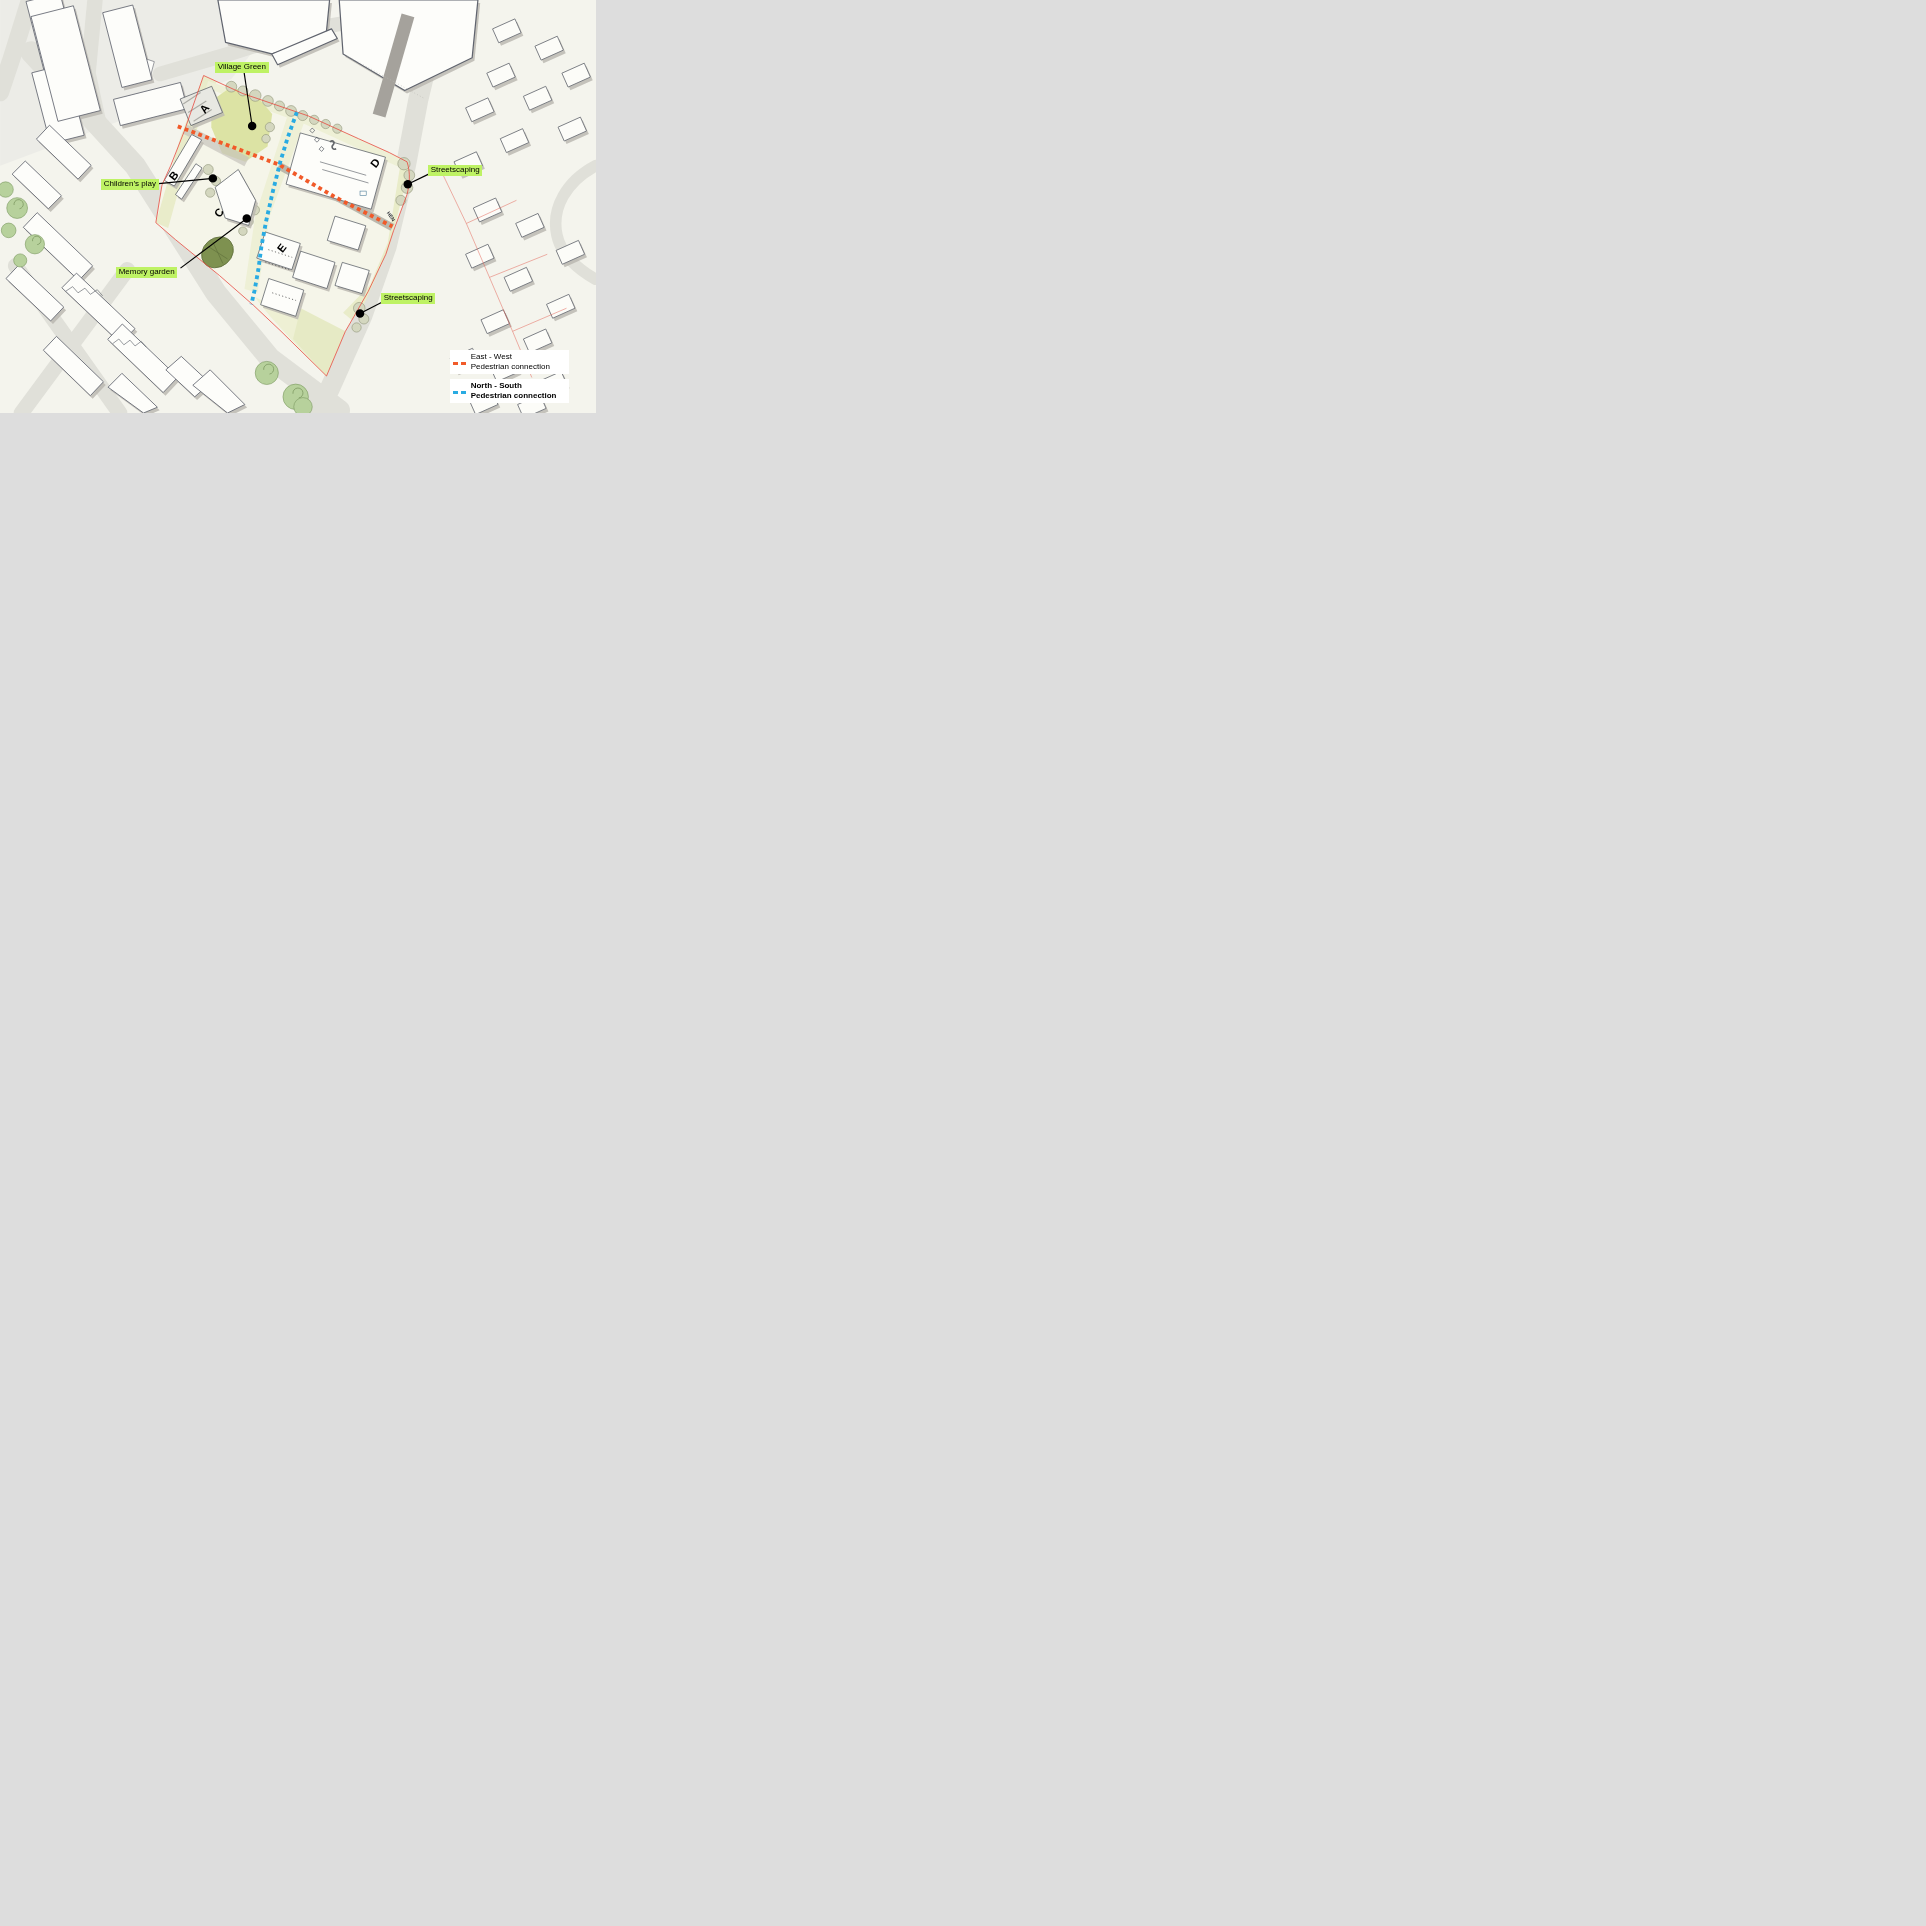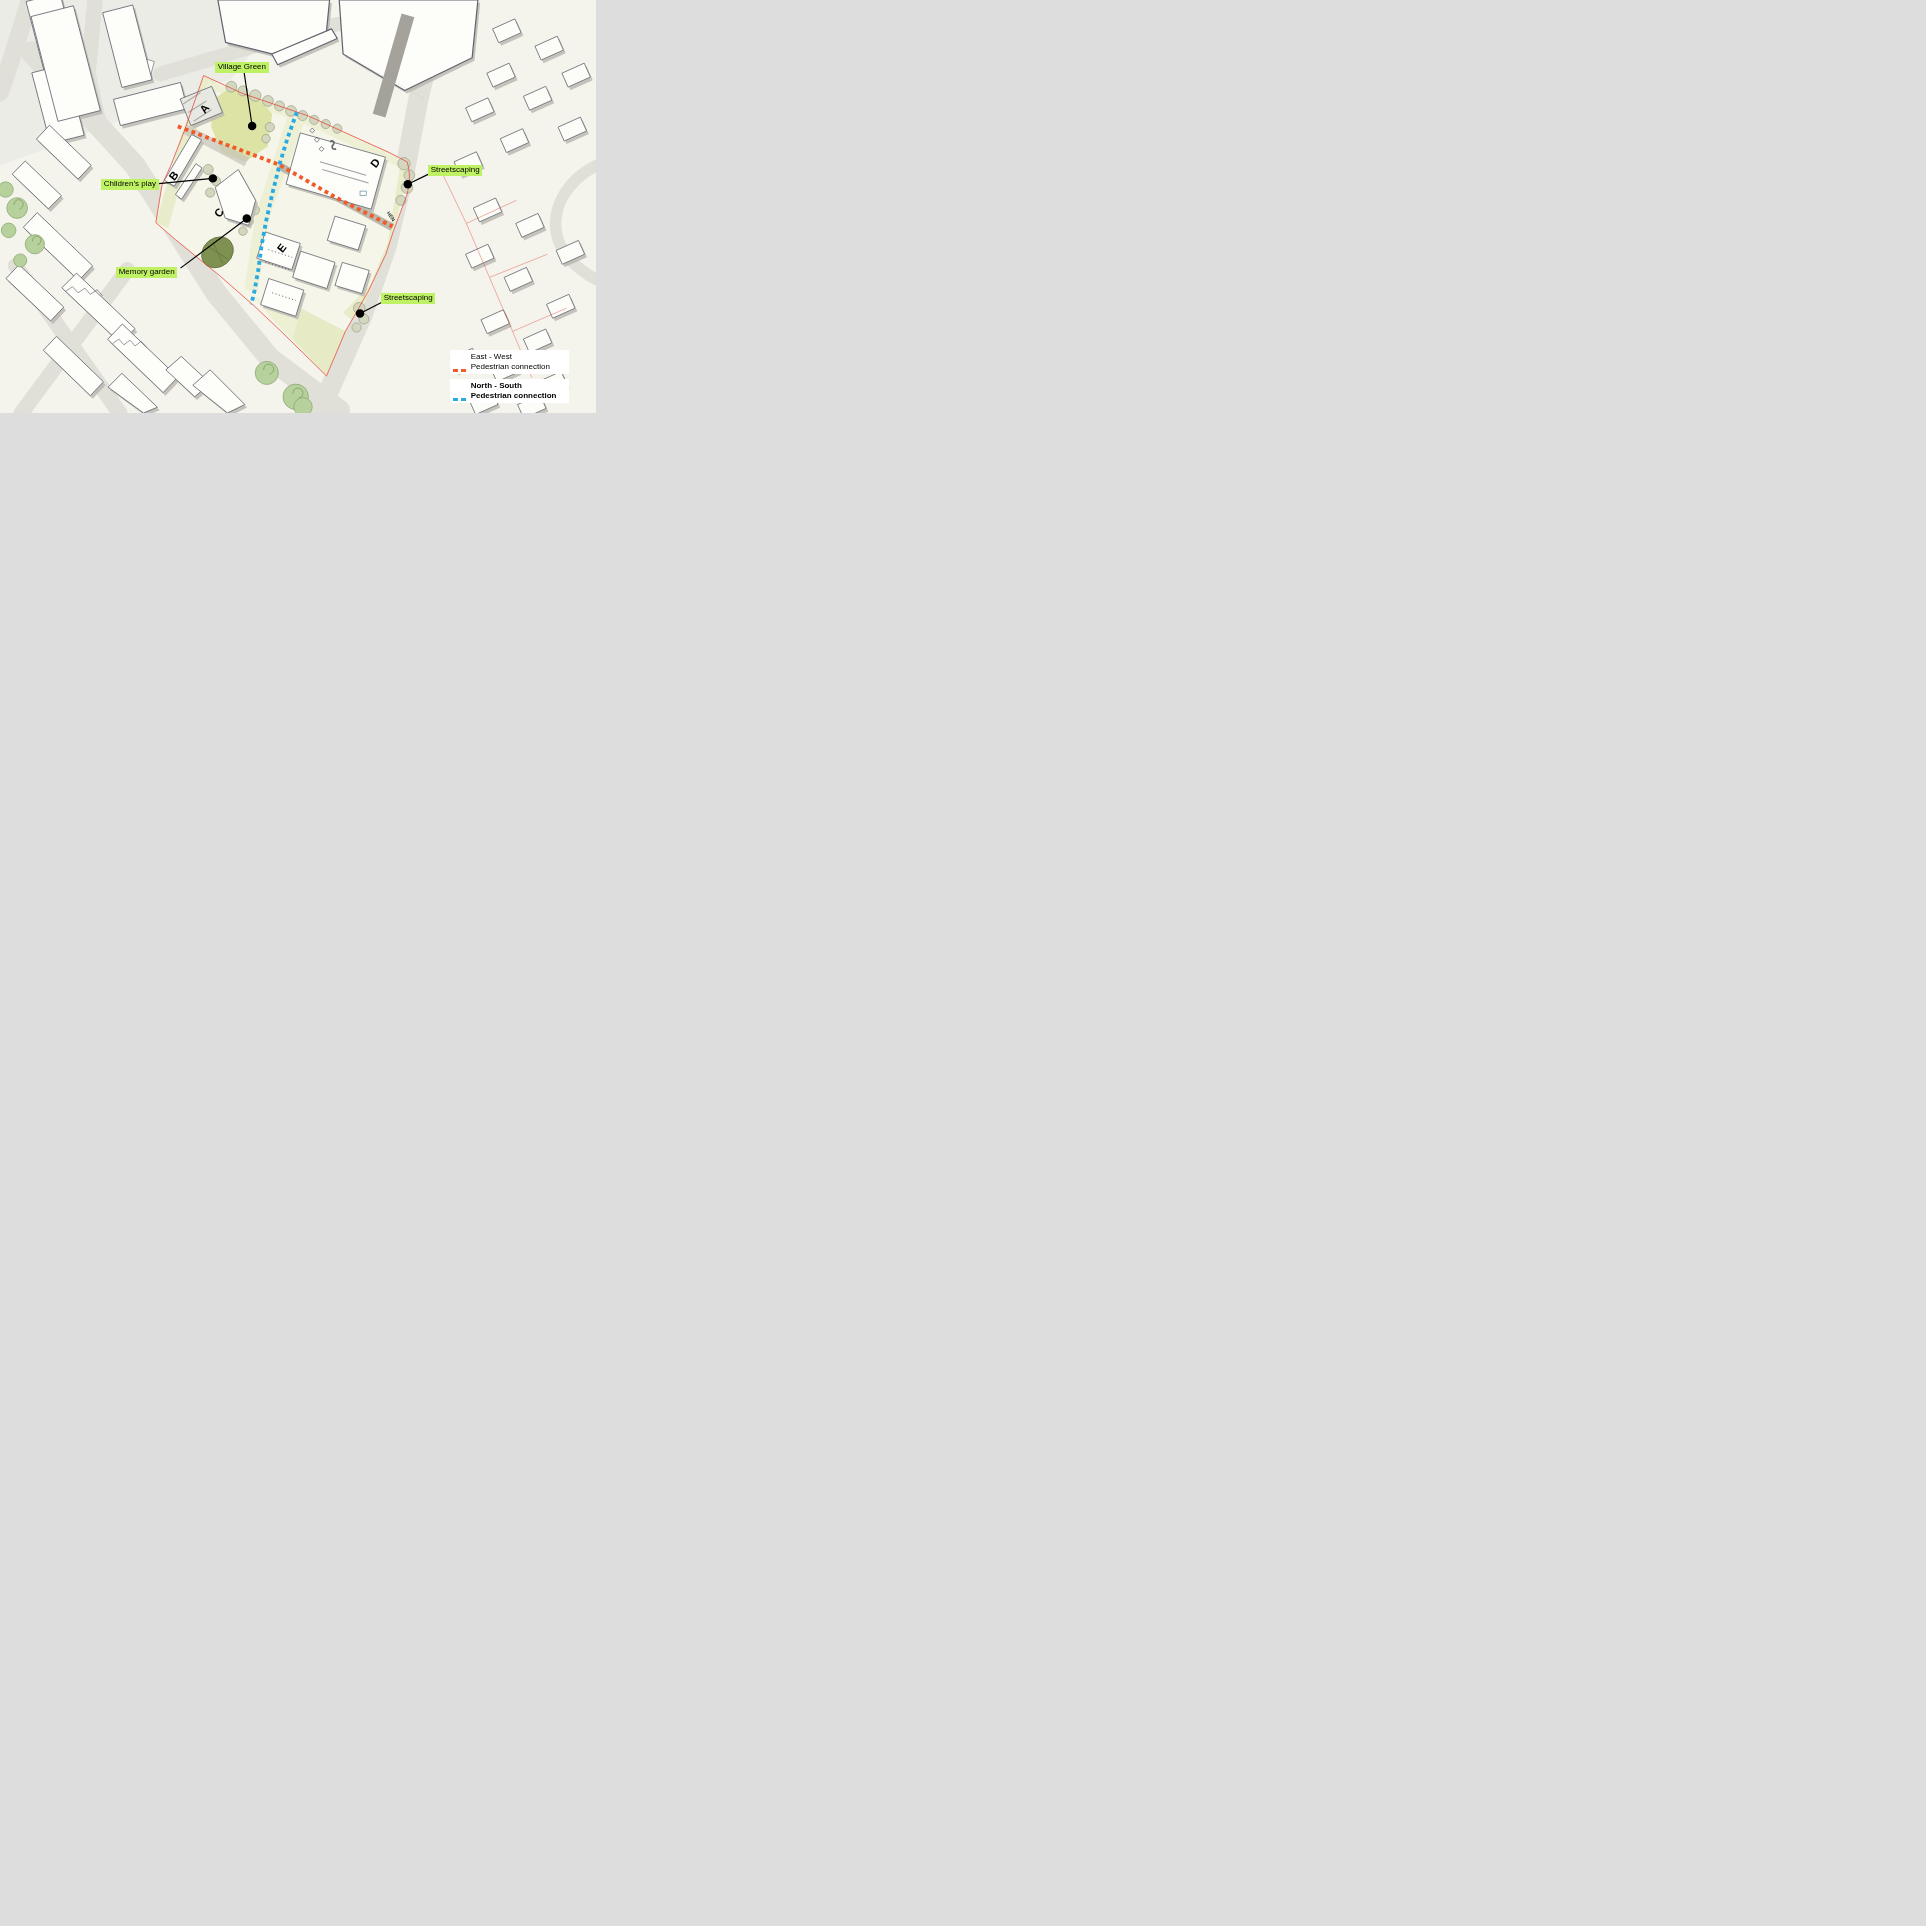--- a/index.html
+++ b/index.html
@@ -2,21 +2,21 @@
 <html style="font-size:6.2px"><head>
 <meta charset="utf-8">
 <style>
   html,body{margin:0;padding:0;background:#ddd;}
   #stage{position:relative;width:596px;height:413px;overflow:hidden;
          font-family:"Liberation Sans", sans-serif;background:#f4f4ed;}
   #stage svg{position:absolute;left:0;top:0;}
   .map-label{position:absolute;background:#bef264;color:#000;font-size:8px;
              line-height:10px;padding:0.4px 2.7px;white-space:nowrap;z-index:5;}
   .legend-box{position:absolute;width:119px;background:#ffffff;z-index:5;
-              display:flex;align-items:flex-end;padding:1.5px 0 1.5px 3.1px;box-sizing:border-box;}
+              display:flex;align-items:center;padding:1.5px 0 1.5px 3.1px;box-sizing:border-box;}
   .legend-swatch{width:13px;height:3.1px;margin-top:3.5px;margin-right:4.6px;flex:0 0 auto;
                  background:transparent;position:relative;}
   .legend-swatch span{position:absolute;top:0;width:4.6px;height:3.1px;display:block;}
   .legend-swatch span:nth-child(1){left:0;}
   .legend-swatch span:nth-child(2){left:8px;}
   .legend-text{font-size:8px;line-height:10.4px;color:#000;}
 </style>
 </head>
 <body>
 

